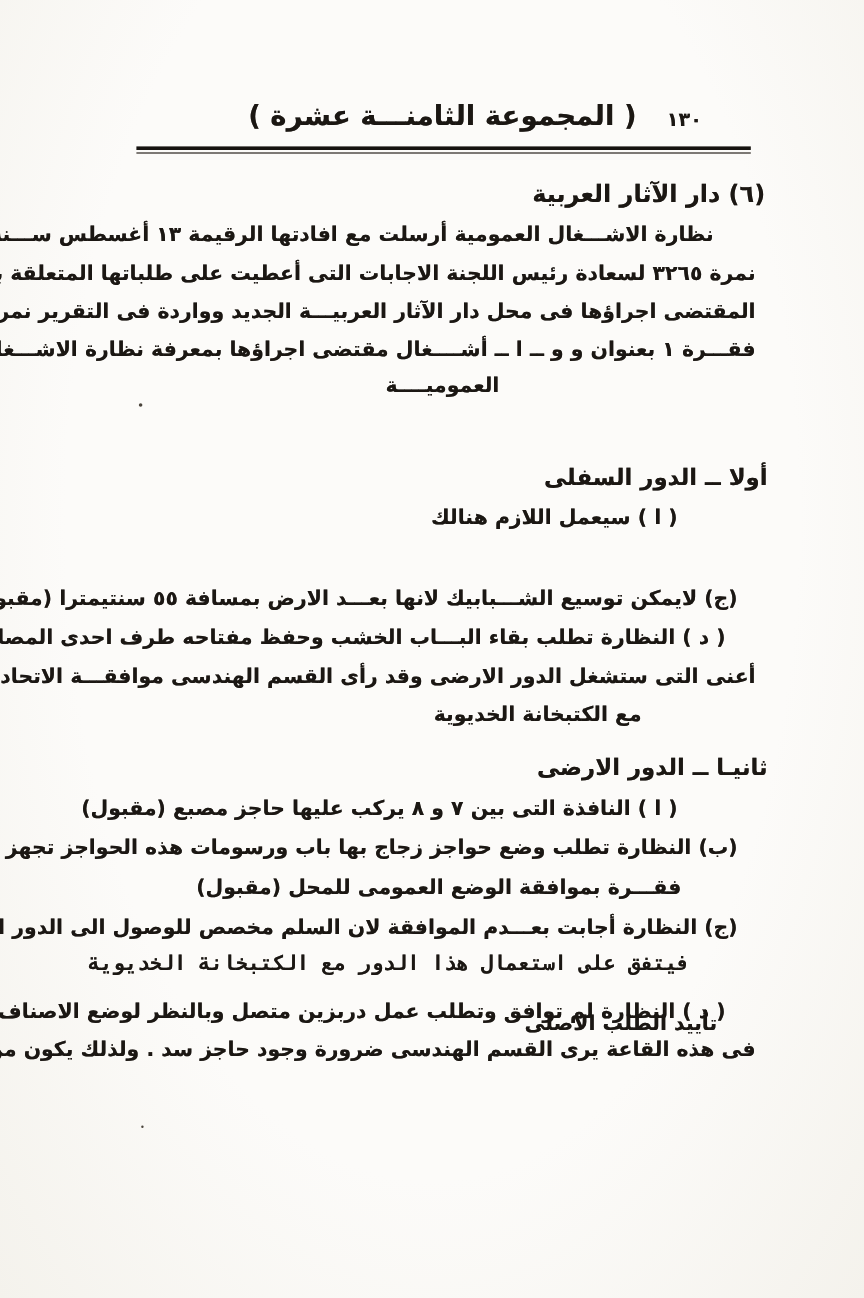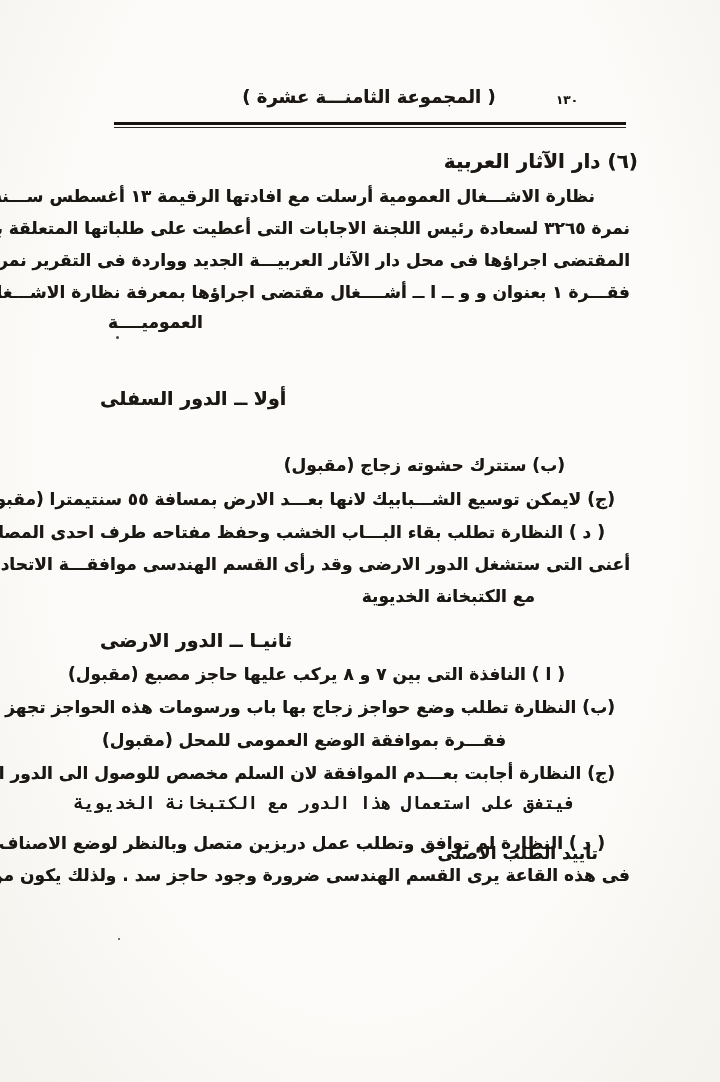--- a/index.html
+++ b/index.html
@@ -21,43 +21,43 @@
     font-size:17px;
     font-weight:bold;
     white-space:nowrap;
     text-align:right;
     text-shadow:0 0 0.5px rgba(27,23,19,.65);
     line-height:26px;
   }
   .hdr-title{
     top:84px;left:114px;right:96px;
     text-align:center;
-    font-size:18px;
+    font-size:23px;
   }
   .page-num{
     top:87px;left:556px;right:auto;
-    font-size:12px;
+    font-size:16px;
     letter-spacing:1px;
   }
   .rule{
     position:absolute;
     top:122px;left:114px;width:512px;height:2px;
     border-top:3px solid #161310;
     border-bottom:1px solid #2a241e;
   }
   .doc-heading{
     top:148px;left:102px;right:82px;
     font-size:20px;
   }
   .sec-heading{
-    text-align:left;
+    text-align:right;
     left:100px;right:80px;
     font-size:19px;
   }
-  .al-left{text-align:left;}
+  .al-left{text-align:center;}
   .pr-sm{padding-right:15px;}
   .pr-md{padding-right:25px;}
   .pr-ind{padding-right:35px;}
   .pr-item{padding-right:65px;}
   .pr-lg{padding-right:95px;}
   .pr-c2{padding-right:55px;font-family:Liberation Mono, monospace;}
   .pr-d3{padding-right:32px;}
   .pl-sm{padding-left:12px;}
   .pl-md{padding-left:18px;}
   .speck{position:absolute;background:#4a443c;border-radius:50%;}
@@ -74,21 +74,21 @@
   <div class="line doc-heading">(٦) دار الآثار العربية</div>
 
   <div class="line pr-ind" style="top:183px">نظارة الاشـــغال العمومية أرسلت مع افادتها الرقيمة ١٣ أغسطس ســـنة ١٩٠١</div>
   <div class="line" style="top:215px">نمرة ٣٢٦٥ لسعادة رئيس اللجنة الاجابات التى أعطيت على طلباتها المتعلقة بالتعديلات</div>
   <div class="line" style="top:247px">المقتضى اجراؤها فى محل دار الآثار العربيـــة الجديد وواردة فى التقرير نمرة ٢٨٦</div>
   <div class="line" style="top:279px">فقـــرة ١ بعنوان و و ــ ا ــ أشــــغال مقتضى اجراؤها بمعرفة نظارة الاشـــغال</div>
   <div class="line al-left pl-md" style="top:309px">العموميــــة</div>
 
 
   <div class="line sec-heading" style="top:385px">أولا ــ الدور السفلى</div>
-  <div class="line pr-item" style="top:452px">(ب) ستترك حشوته زجاج (مقبول)</div>
+  <div class="line pr-item" style="top:419px">( ا ) سيعمل اللازم هنالك</div>
   <div class="line pr-sm" style="top:486px">(ج) لايمكن توسيع الشـــبابيك لانها بعـــد الارض بمسافة ٥٥ سنتيمترا (مقبول)</div>
   <div class="line pr-md" style="top:519px">( د ) النظارة تطلب بقاء البـــاب الخشب وحفظ مفتاحه طرف احدى المصلحتين</div>
   <div class="line" style="top:551px">أعنى التى ستشغل الدور الارضى وقد رأى القسم الهندسى موافقـــة الاتحاد بشأن ذلك</div>
   <div class="line pr-lg" style="top:583px">مع الكتبخانة الخديوية</div>
 
   <div class="line sec-heading" style="top:627px">ثانيـا ــ الدور الارضى</div>
   <div class="line pr-item" style="top:661px">( ا ) النافذة التى بين ٧ و ٨ يركب عليها حاجز مصبع (مقبول)</div>
   <div class="line pr-sm" style="top:694px">(ب) النظارة تطلب وضع حواجز زجاج بها باب ورسومات هذه الحواجز تجهز بمعرفة</div>
   <div class="line al-left pl-sm" style="top:727px">فقـــرة بموافقة الوضع العمومى للمحل (مقبول)</div>
   <div class="line pr-sm" style="top:760px">(ج) النظارة أجابت بعـــدم الموافقة لان السلم مخصص للوصول الى الدور الســـفلى</div>

